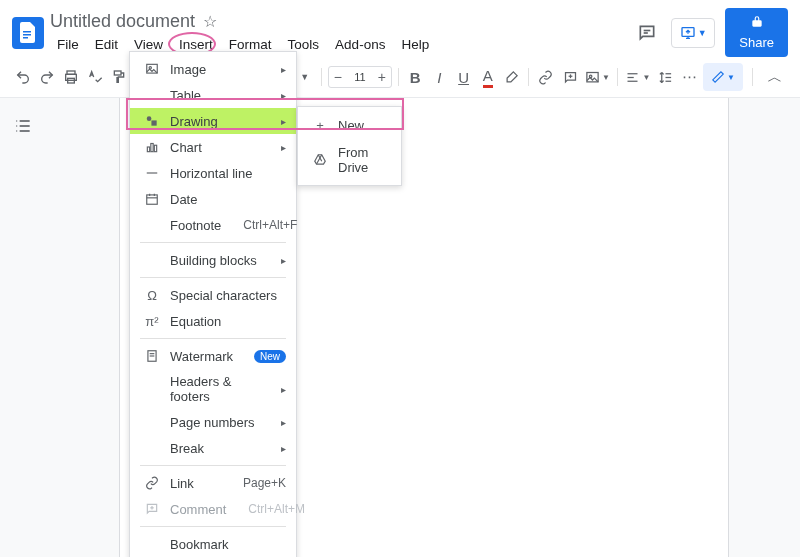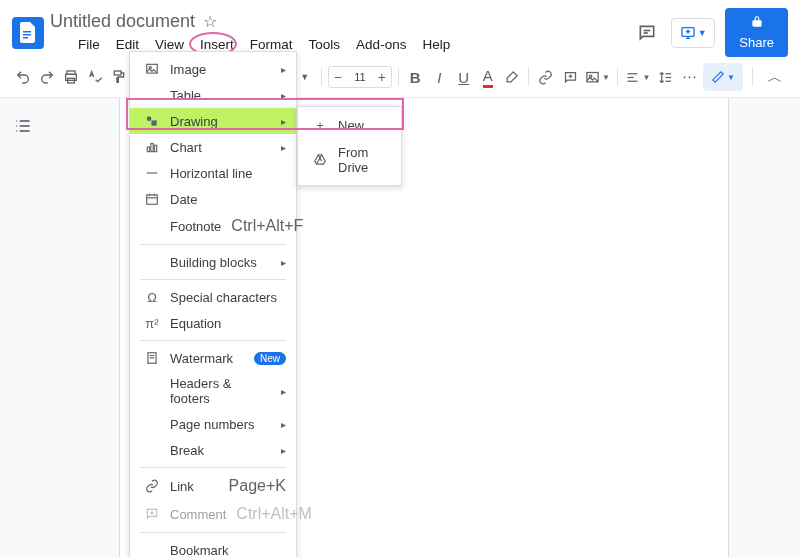--- a/index.html
+++ b/index.html
@@ -6,21 +6,21 @@
   body { font-family: Arial, sans-serif; font-size: 13px; color: #3c4043; background: #fff; width: 800px; height: 557px; overflow: hidden; position: relative; }
 
   
   .header { display: flex; align-items: center; padding: 8px 12px 0 12px; gap: 6px; }
   .app-logo { width: 32px; height: 32px; background: #1a73e8; border-radius: 4px; display: flex; align-items: center; justify-content: center; }
   .app-logo svg { fill: #fff; }
   .title-area { flex: 1; }
   .doc-title-row { display: flex; align-items: center; gap: 8px; }
   .doc-title { font-size: 18px; color: #5f6368; }
   .star { color: #5f6368; font-size: 16px; }
-  .menubar { display: flex; gap: 2px; margin-top: 2px; margin-left: 21px; }
+  .menubar { display: flex; gap: 2px; margin-top: 2px; }
   .menu-item { padding: 3px 7px; font-size: 13.5px; color: #202124; border-radius: 3px; cursor: pointer; }
   .menu-item.active { position: relative; }
   .oval-highlight { position: absolute; border: 2px solid #e066a5; border-radius: 50%; width: 48px; height: 24px; left: -4px; top: -2px; pointer-events: none; }
   .header-right { display: flex; align-items: center; gap: 10px; margin-left: auto; }
   .comment-btn, .present-btn { width: 28px; height: 28px; display:flex; align-items:center; justify-content:center; }
   .present-btn { border: 1px solid #dadce0; border-radius: 4px; width: 44px; height: 30px; display:flex; align-items:center; justify-content:center; color:#1a73e8; gap:2px;}
   .share-btn { background: #1a73e8; color: #fff; border-radius: 4px; padding: 7px 14px; font-weight: 500; font-size: 13px; display: flex; align-items: center; gap: 6px; flex-direction: column; }
 
   
   .toolbar { display: flex; align-items: center; padding: 6px 12px; border-bottom: 1px solid #e8eaed; gap: 3px; }
@@ -39,21 +39,21 @@
   .page { background: #fff; width: 610px; height: 480px; margin: 0 auto; margin-top: 0; border: 1px solid #dadce0; border-top: none; }
 
   
   .dropdown { position: absolute; top: 51px; left: 129px; width: 168px; background: #fff; border: 1px solid #dadce0; box-shadow: 0 2px 6px rgba(0,0,0,0.15); z-index: 10; padding: 4px 0; }
   .dd-item { display: flex; align-items: center; padding: 5px 10px 5px 14px; font-size: 13px; color: #3c4043; position: relative; min-height: 24px; gap: 10px; }
   .dd-item.hovered { background: #bef264; }
   .dd-item.disabled { color: #9aa0a6; }
   .dd-icon { width: 16px; height: 16px; display:flex; align-items:center; justify-content:center; color:#5f6368; flex-shrink:0; }
   .dd-label { flex: 1; }
   .dd-arrow { color: #5f6368; font-size: 10px; }
-  .dd-shortcut { color: #5f6368; font-size: 16px; }
+  .dd-shortcut { color: #5f6368; font-size: 12px; margin-left: 12px; }
   .dd-sep { height: 1px; background: #e0e0e0; margin: 4px 10px; }
   .new-badge { background: #1a73e8; color: #fff; font-size: 10px; border-radius: 8px; padding: 1px 6px; font-weight: 500; }
   .rect-highlight { position: absolute; border: 2px solid #e066a5; pointer-events: none; z-index: 20; }
 
   
   .submenu { position: absolute; top: 106px; left: 297px; width: 105px; background: #fff; border: 1px solid #dadce0; box-shadow: 0 2px 6px rgba(0,0,0,0.15); z-index: 15; padding: 4px 0; }
   .submenu .dd-item { padding: 6px 10px 6px 14px; }
 
   svg { display: block; }
 </style>

